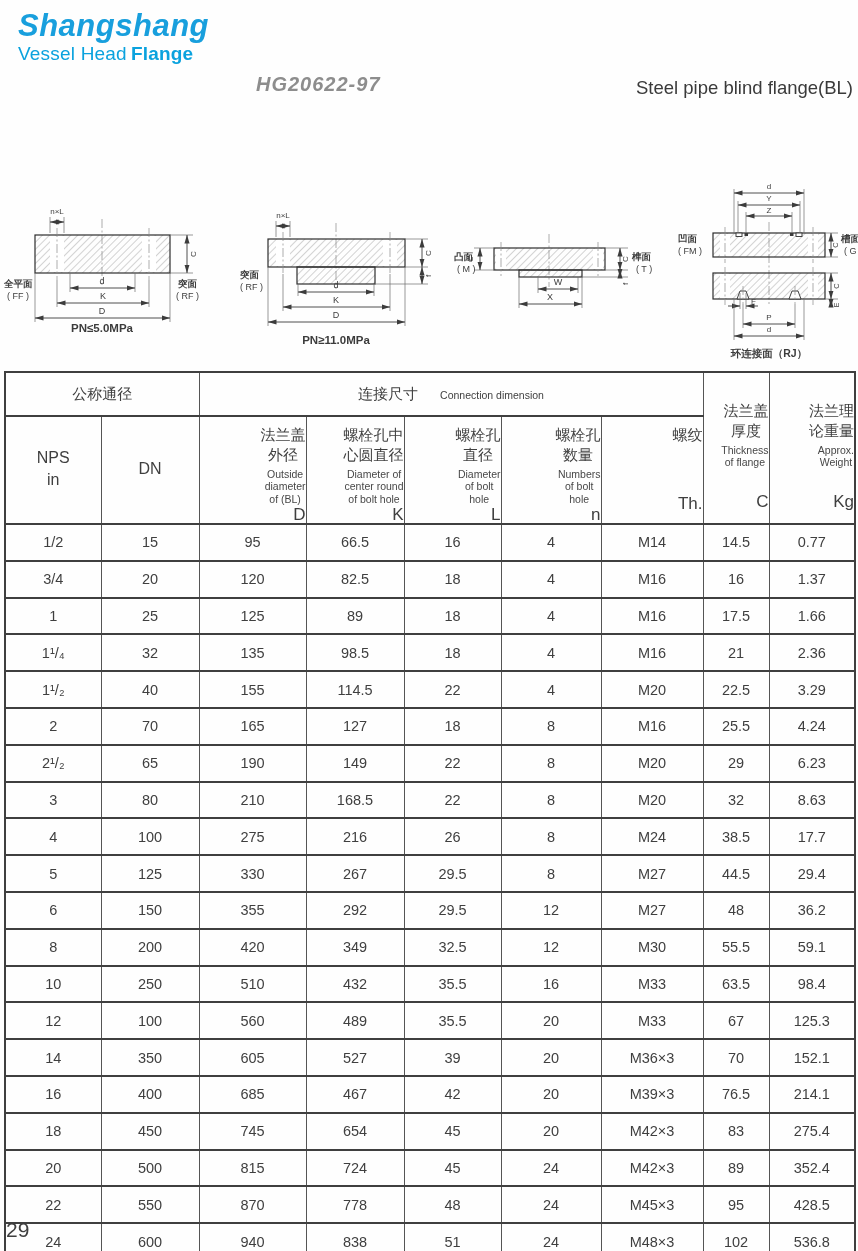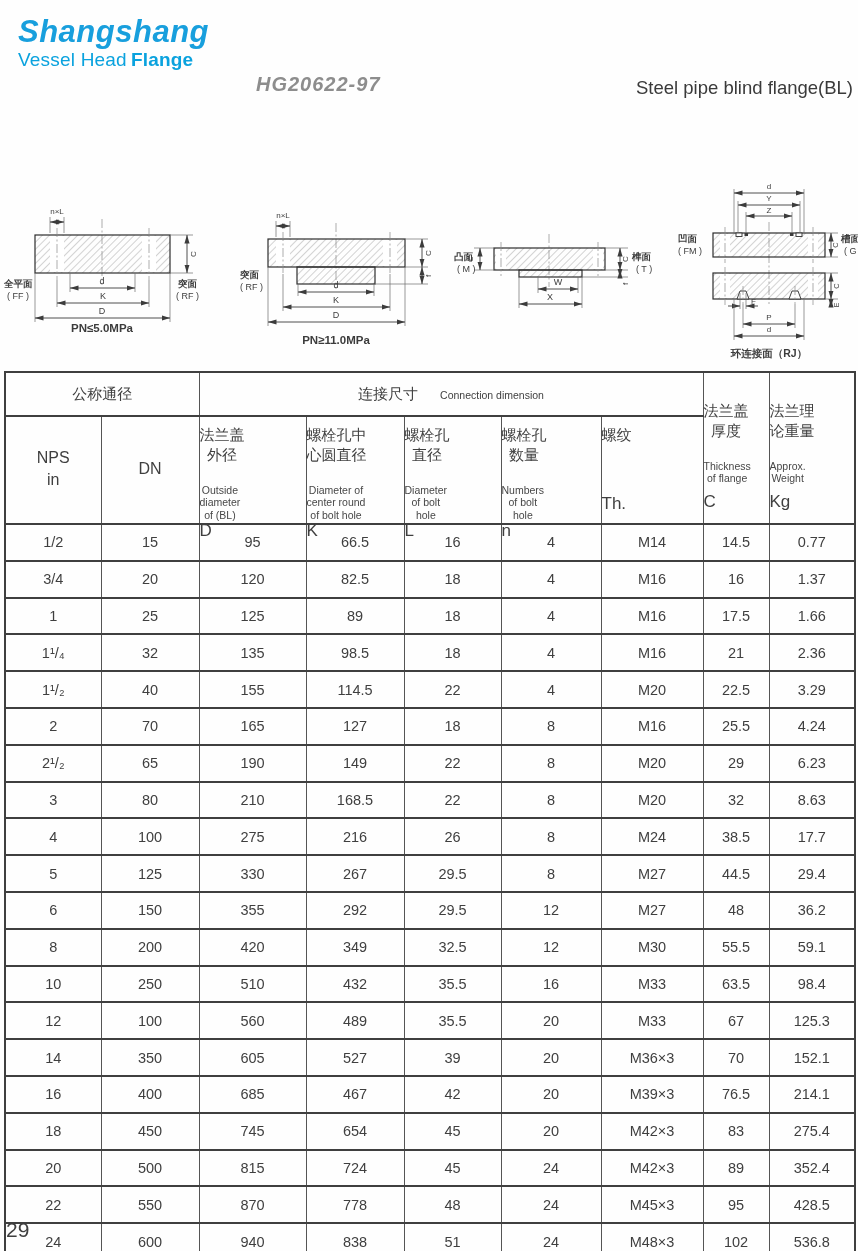--- a/index.html
+++ b/index.html
@@ -1,21 +1,21 @@
 <!DOCTYPE html>
 <html><head>
 <meta charset="utf-8">
 <style>
   html,body{margin:0;padding:0;background:#fff;}
   .page{
     position:relative;width:858px;height:1251px;background:#fefefe;overflow:hidden;
     font-family:"Liberation Sans","DejaVu Sans",sans-serif;color:#3f3f3f;
   }
   
-  .logo{position:absolute;top:16px;left:18px;line-height:1;}
+  .logo{position:absolute;top:10px;left:18px;line-height:1;}
   .logo-main{font-size:31px;font-weight:bold;font-style:italic;color:#189fdd;letter-spacing:0.5px;}
   .logo-sub{font-size:19px;color:#0aa2de;margin-top:3px;letter-spacing:0.2px;}
   .logo-sub .bold{font-weight:bold;margin-left:4px;}
   .doc-title{position:absolute;top:31px;left:250px;right:5px;text-align:right;font-size:28px;color:#3a3a3a;white-space:nowrap;}
   .doc-standard{position:absolute;top:73px;left:256px;font-size:20px;font-weight:bold;font-style:italic;color:#8d8d8d;letter-spacing:1px;}
   .doc-subtitle{position:absolute;top:77px;right:5px;font-size:18.5px;color:#3a3a3a;}
   
   .drw{position:absolute;}
   svg text{font-family:"Liberation Sans","DejaVu Sans",sans-serif;fill:#3c3c3c;}
   .body-sec{fill:url(#hatch);stroke:#2e2e2e;stroke-width:1.2;}
@@ -32,25 +32,25 @@
   .dcap{font-size:11.5px;font-weight:bold;}
   
   table.spec{position:absolute;left:4px;top:371px;width:850px;border-collapse:collapse;table-layout:fixed;
     border:2px solid #3f3f3f;border-bottom:3px solid #3f3f3f;}
   table.spec th,table.spec td{border:1px solid #555;border-top:2px solid #3f3f3f;border-bottom:2px solid #3f3f3f;
     padding:0;font-weight:normal;text-align:center;color:#3f3f3f;}
   tr.ghead{height:44px;}
   .gcn{font-size:15px;}
   .gen{font-size:10.5px;margin-left:22px;}
   tr.chead th{height:106px;vertical-align:top;}
-  .colwrap{display:flex;flex-direction:column;align-items:flex-start;height:104px;}
+  .colwrap{display:flex;flex-direction:column;align-items:flex-end;height:104px;}
   th.tall .colwrap{height:142px;}
   th.tall .hcn{padding-top:24px;}
   .hcn{padding-top:8px;font-size:15px;line-height:1.3;white-space:pre-line;}
-  .hen{font-size:10.5px;line-height:1.18;margin-top:20px;white-space:pre-line;color:#474747;}
+  .hen{font-size:10.5px;line-height:1.18;margin-top:4px;white-space:pre-line;color:#474747;}
   .hsym{margin-top:auto;padding-bottom:7px;font-size:17px;}
   .centerwrap{display:flex;align-items:center;justify-content:center;height:104px;font-size:16px;line-height:1.4;white-space:pre-line;}
   tbody.rows td{height:34.8px;font-size:14.5px;}
   
   .page-num{position:absolute;left:6px;top:1218px;font-size:21px;color:#3f3f3f;}
 </style>
 </head>
 <body>
 
 <div class="page">

